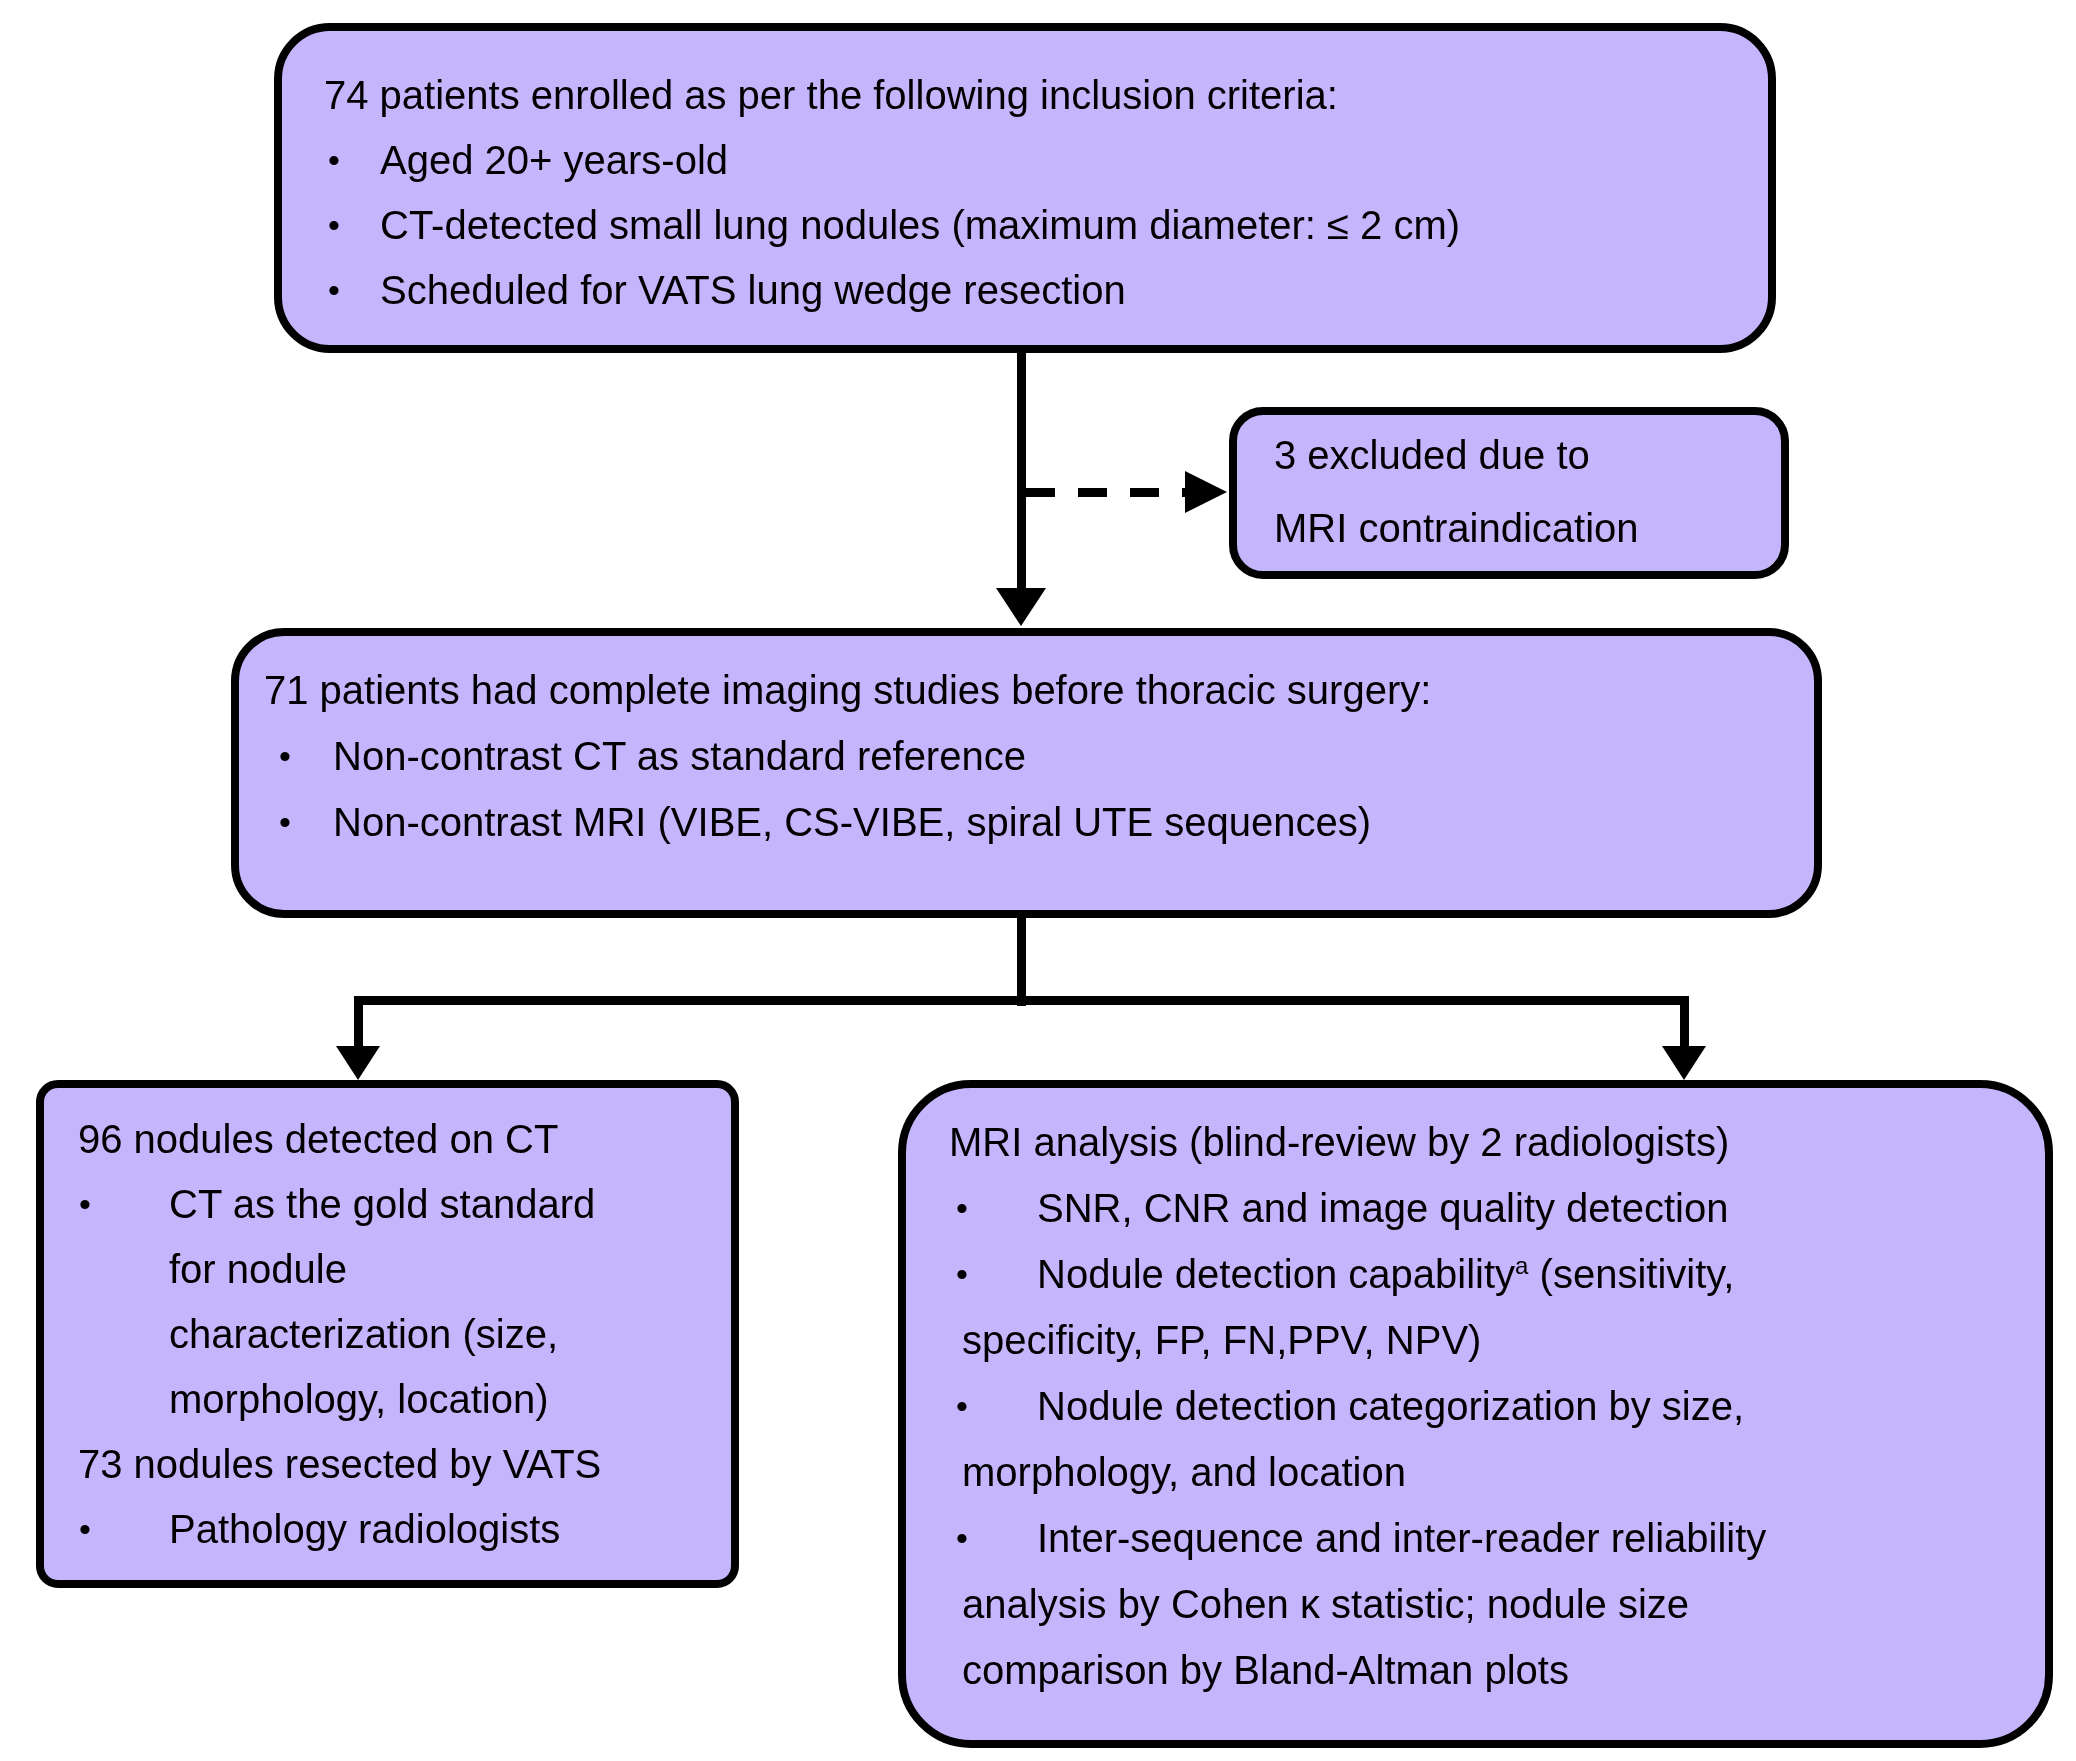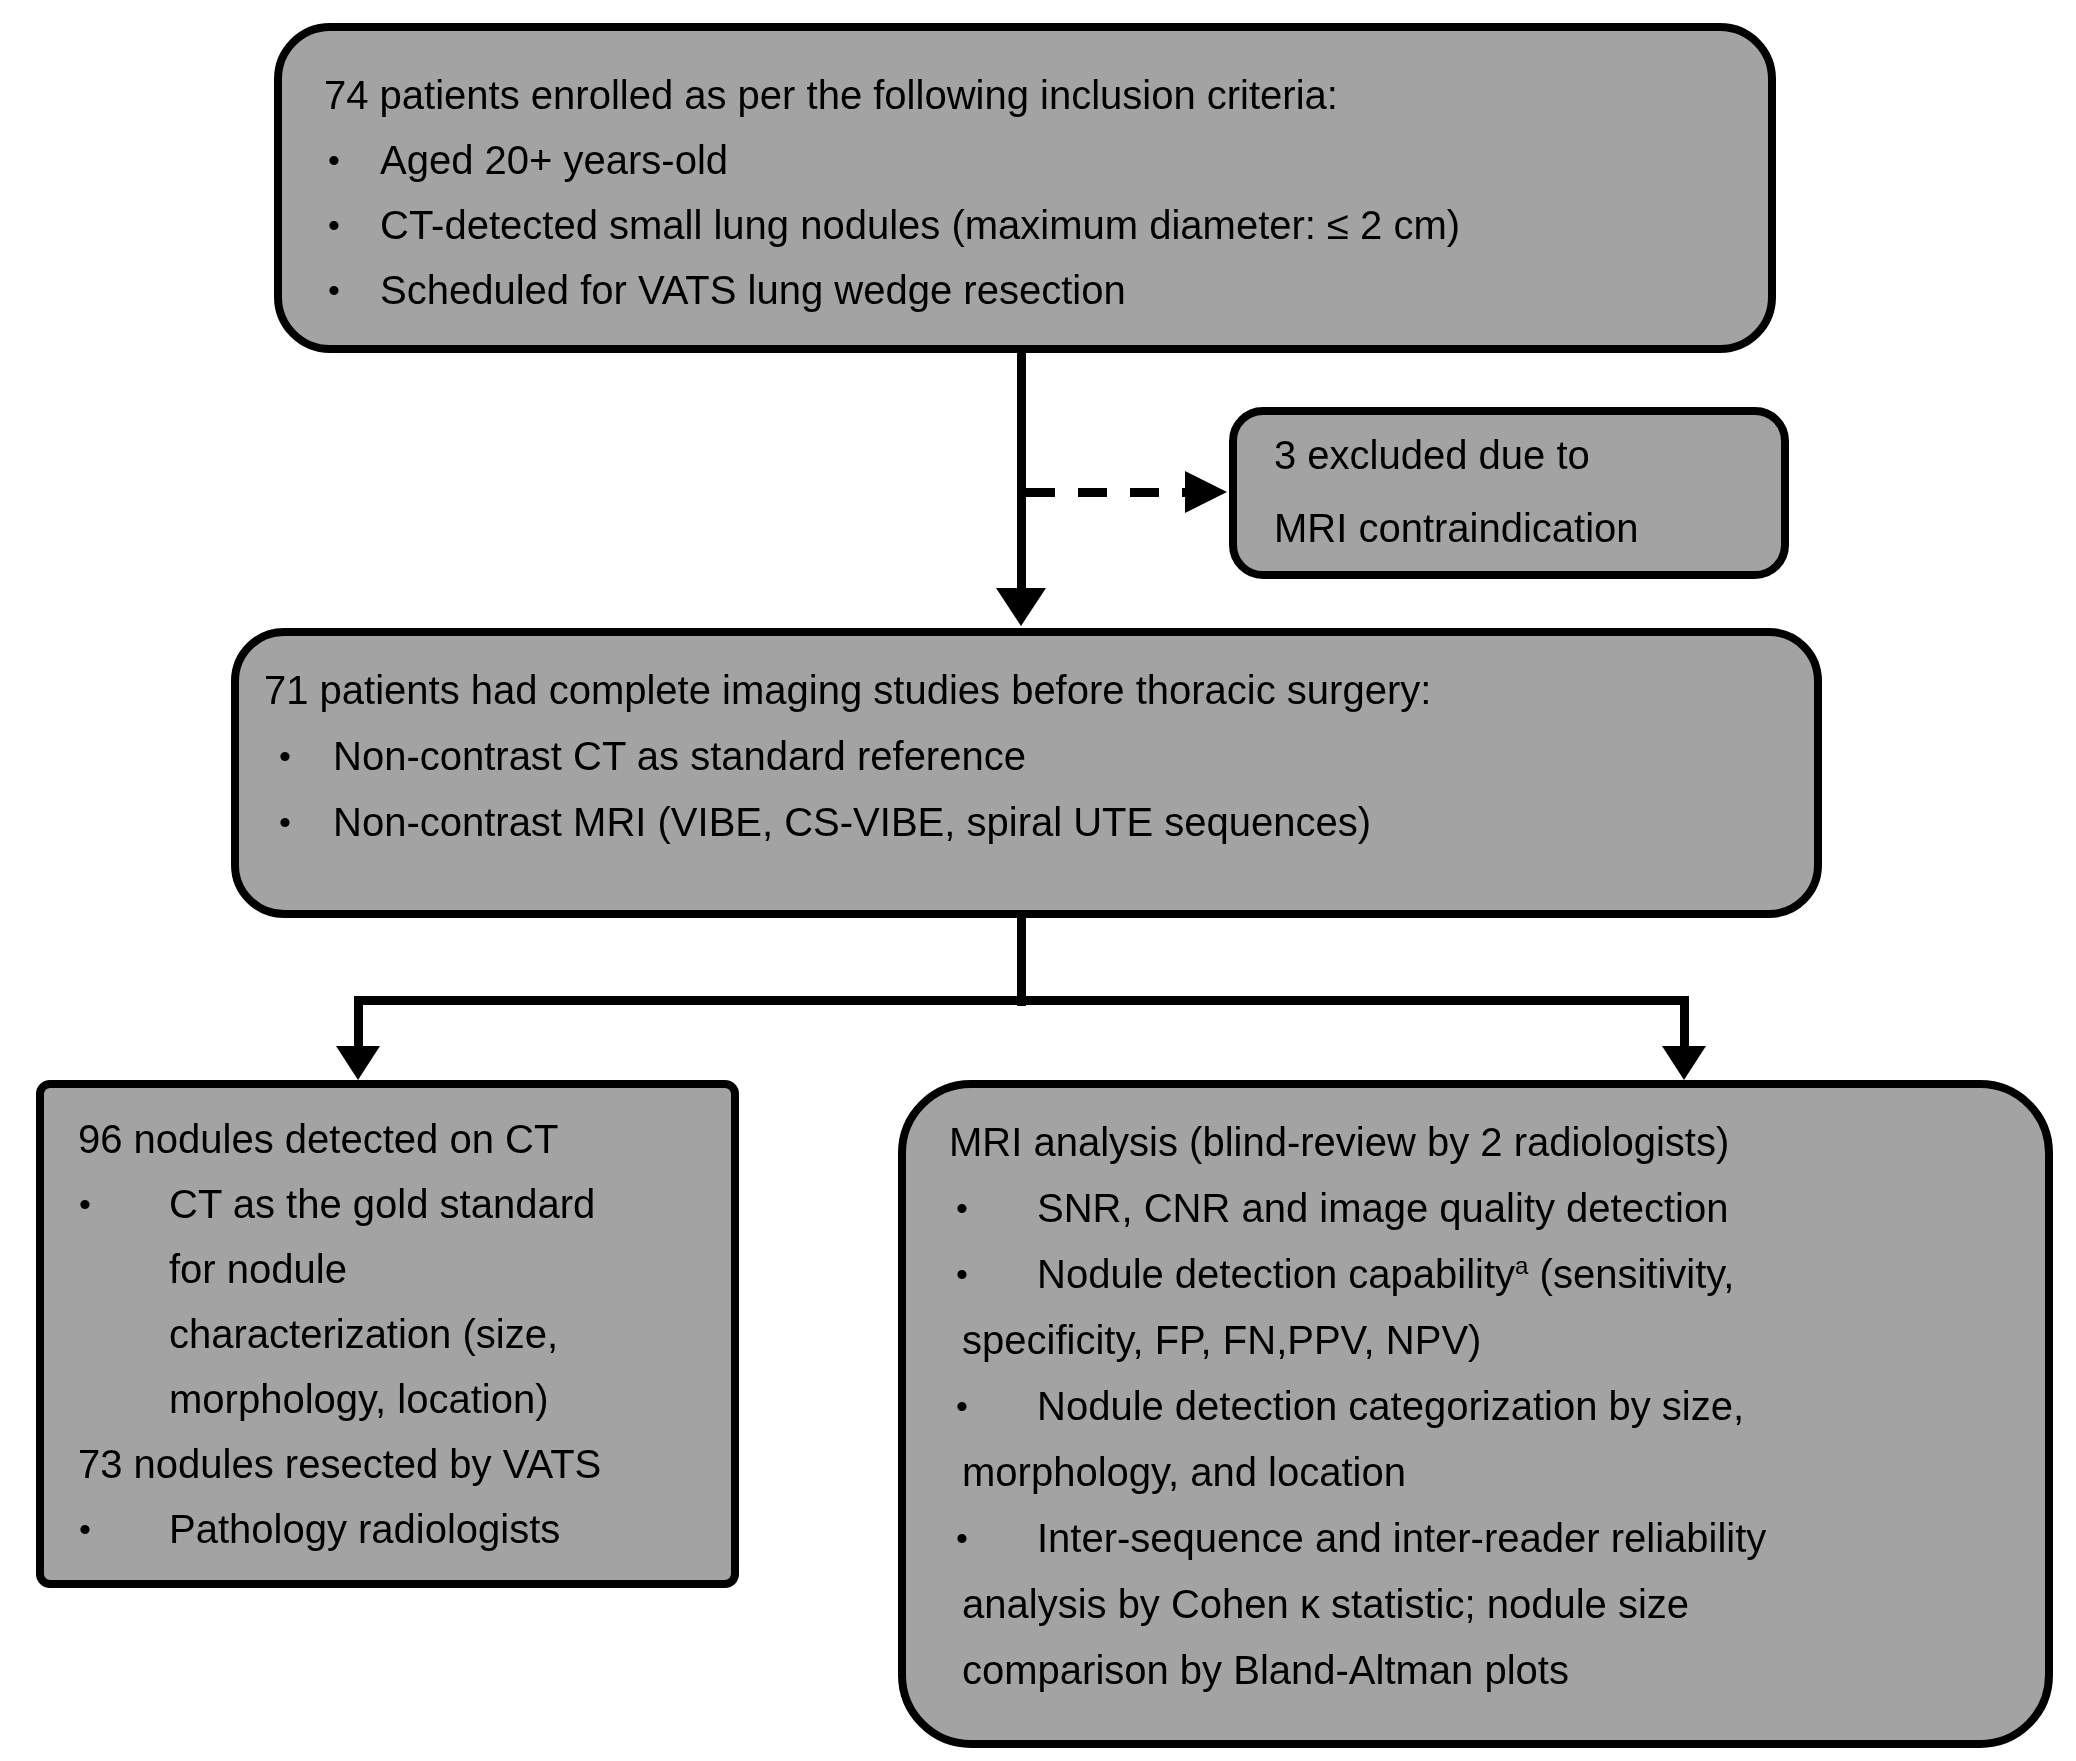--- a/index.html
+++ b/index.html
@@ -13,21 +13,21 @@
     height: 1762px;
     background: #ffffff;
     font-family: "Liberation Sans", "DejaVu Sans", sans-serif;
     color: #000000;
     overflow: hidden;
   }
   .fc-box {
     position: absolute;
     box-sizing: border-box;
     border: 8px solid #000000;
-    background: #a3a3a3;
+    background: #c4b5fd;
     font-size: 40px;
   }
   .line {
     position: relative;
     white-space: nowrap;
   }
   .dot {
     position: absolute;
     top: 0;
     font-size: 34px;
@@ -46,21 +46,21 @@
 
   #box-excl    { left: 1229px; top: 407px;  width: 560px;  height: 172px;  border-radius: 34px;  padding-top: 4px; }
   #box-excl .line { height: 73px; line-height: 73px; padding-left: 37px; }
 
   #box-imaging { left: 231px;  top: 628px;  width: 1591px; height: 290px;  border-radius: 53px;  padding-top: 21px; }
   #box-imaging .line   { height: 66px; line-height: 66px; }
   #box-imaging .t      { padding-left: 25px; }
   #box-imaging .dot    { left: 40px; }
   #box-imaging .bullet { padding-left: 94px; }
 
-  #box-ct      { left: 36px;   top: 1080px; width: 703px; height: 508px;  border-radius: 14px; padding-top: 18.5px; }
+  #box-ct      { left: 36px;   top: 1080px; width: 703px; height: 508px;  border-radius: 22px; padding-top: 18.5px; }
   #box-ct .line   { height: 65px; line-height: 65px; }
   #box-ct .t      { padding-left: 34px; }
   #box-ct .dot    { left: 35px; }
   #box-ct .bullet { padding-left: 125px; }
   #box-ct .cont   { padding-left: 125px; }
 
   #box-mri     { left: 898px; top: 1080px; width: 1155px; height: 668px; border-radius: 73px; padding-top: 21px; }
   #box-mri .line   { height: 66px; line-height: 66px; }
   #box-mri .t      { padding-left: 43px; }
   #box-mri .dot    { left: 50px; }

